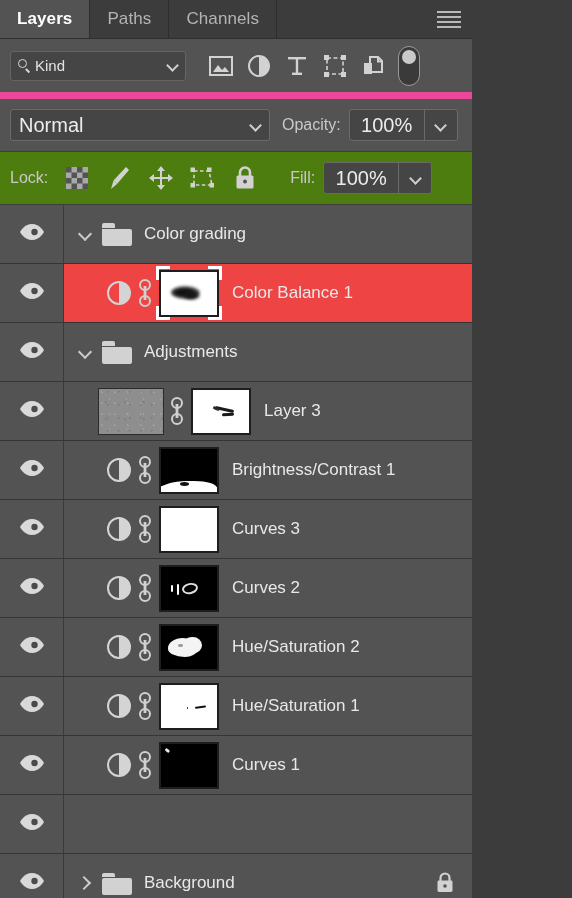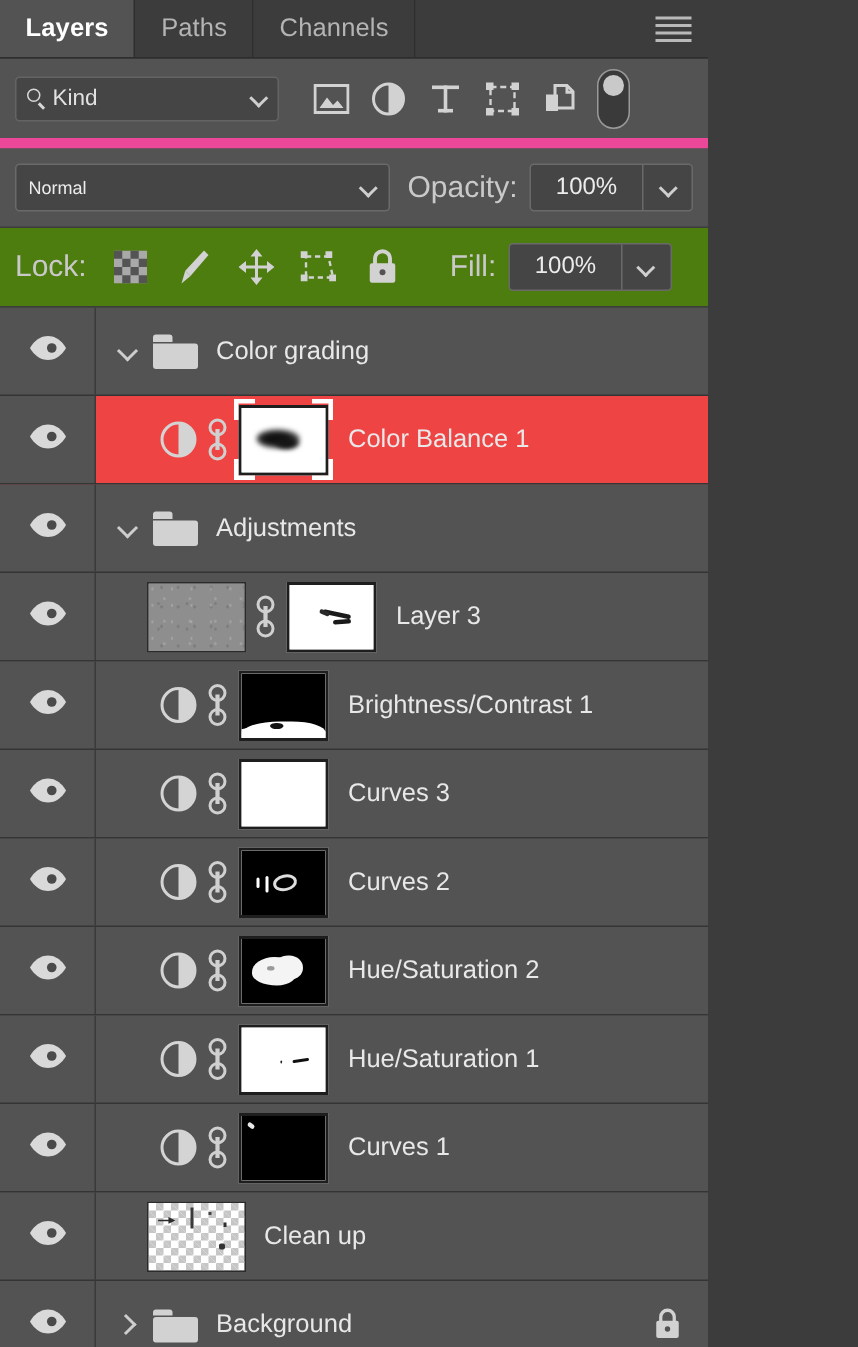--- a/index.html
+++ b/index.html
@@ -189,39 +189,39 @@
     background: #454545;
     border: 1px solid #6a6a6a;
     border-radius: 3px;
     display: flex;
     align-items: center;
     justify-content: space-between;
     padding: 0 8px;
     box-sizing: border-box;
     cursor: pointer;
   }
-  .blendselect .lbl { font-size: 12px; color: #ececec; }
+  .blendselect .lbl { font-size: 20px; color: #ececec; }
   .lblplain {
-    font-size: 20px;
+    font-size: 16px;
     color: #c9c9c9;
     margin: 0 8px 0 12px;
     white-space: nowrap;
   }
   .numbox {
     height: 32px;
     background: #454545;
     border: 1px solid #6a6a6a;
     border-radius: 3px;
     display: flex;
     align-items: center;
     box-sizing: border-box;
   }
   .numbox .val {
     width: 66px;
-    font-size: 16px;
+    font-size: 20px;
     color: #ececec;
     text-align: center;
     padding: 0 4px;
     cursor: text;
   }
   .numbox .stepper {
     width: 32px;
     height: 100%;
     border-left: 1px solid #6a6a6a;
     display: flex;
@@ -839,33 +839,20 @@
           <span class="lname namepad">Curves 1</span>
         </div>
       </div>
       <div class="lrow">
         <div class="eyecell">
           <span><svg width="26" height="18" viewBox="0 0 26 18">
               <path d="M13 1 C5 1 1 9 1 9 C1 9 5 17 13 17 C21 17 25 9 25 9 C25 9 21 1 13 1 Z" fill="#d9d9d9"></path>
               <circle cx="15.5" cy="9" r="3.2" fill="#4a4a4a"></circle>
             </svg></span>
         </div>
-        <div class="lbody">
-          <span class="spacer28"></span>
-          <span class="pixthumb">
-            <div class="blobwrap checker">
-              <div style="position:absolute;left:10%;top:22%;width:18%;height:10%;background:#2c2c2c;clip-path:polygon(0 40%,60% 40%,60% 0,100% 50%,60% 100%,60% 62%,0 62%)"></div>
-              <div style="position:absolute;left:44%;top:8%;width:2.5%;height:30%;background:#3a3a3a"></div>
-              <div style="position:absolute;left:78%;top:30%;width:4%;height:6%;background:#2f2f2f"></div>
-              <div style="position:absolute;left:74%;top:62%;width:5%;height:7%;background:#333;border-radius:40%"></div>
-              <div style="position:absolute;left:62%;top:14%;width:3%;height:4%;background:#444"></div>
-            </div>
-          </span>
-          <span class="lname namepad">Clean up</span>
-        </div>
       </div>
       <div class="lrow">
         <div class="eyecell">
           <span><svg width="26" height="18" viewBox="0 0 26 18">
               <path d="M13 1 C5 1 1 9 1 9 C1 9 5 17 13 17 C21 17 25 9 25 9 C25 9 21 1 13 1 Z" fill="#d9d9d9"></path>
               <circle cx="15.5" cy="9" r="3.2" fill="#4a4a4a"></circle>
             </svg></span>
         </div>
         <div class="lbody">
           <span class="twisty closed"></span>

